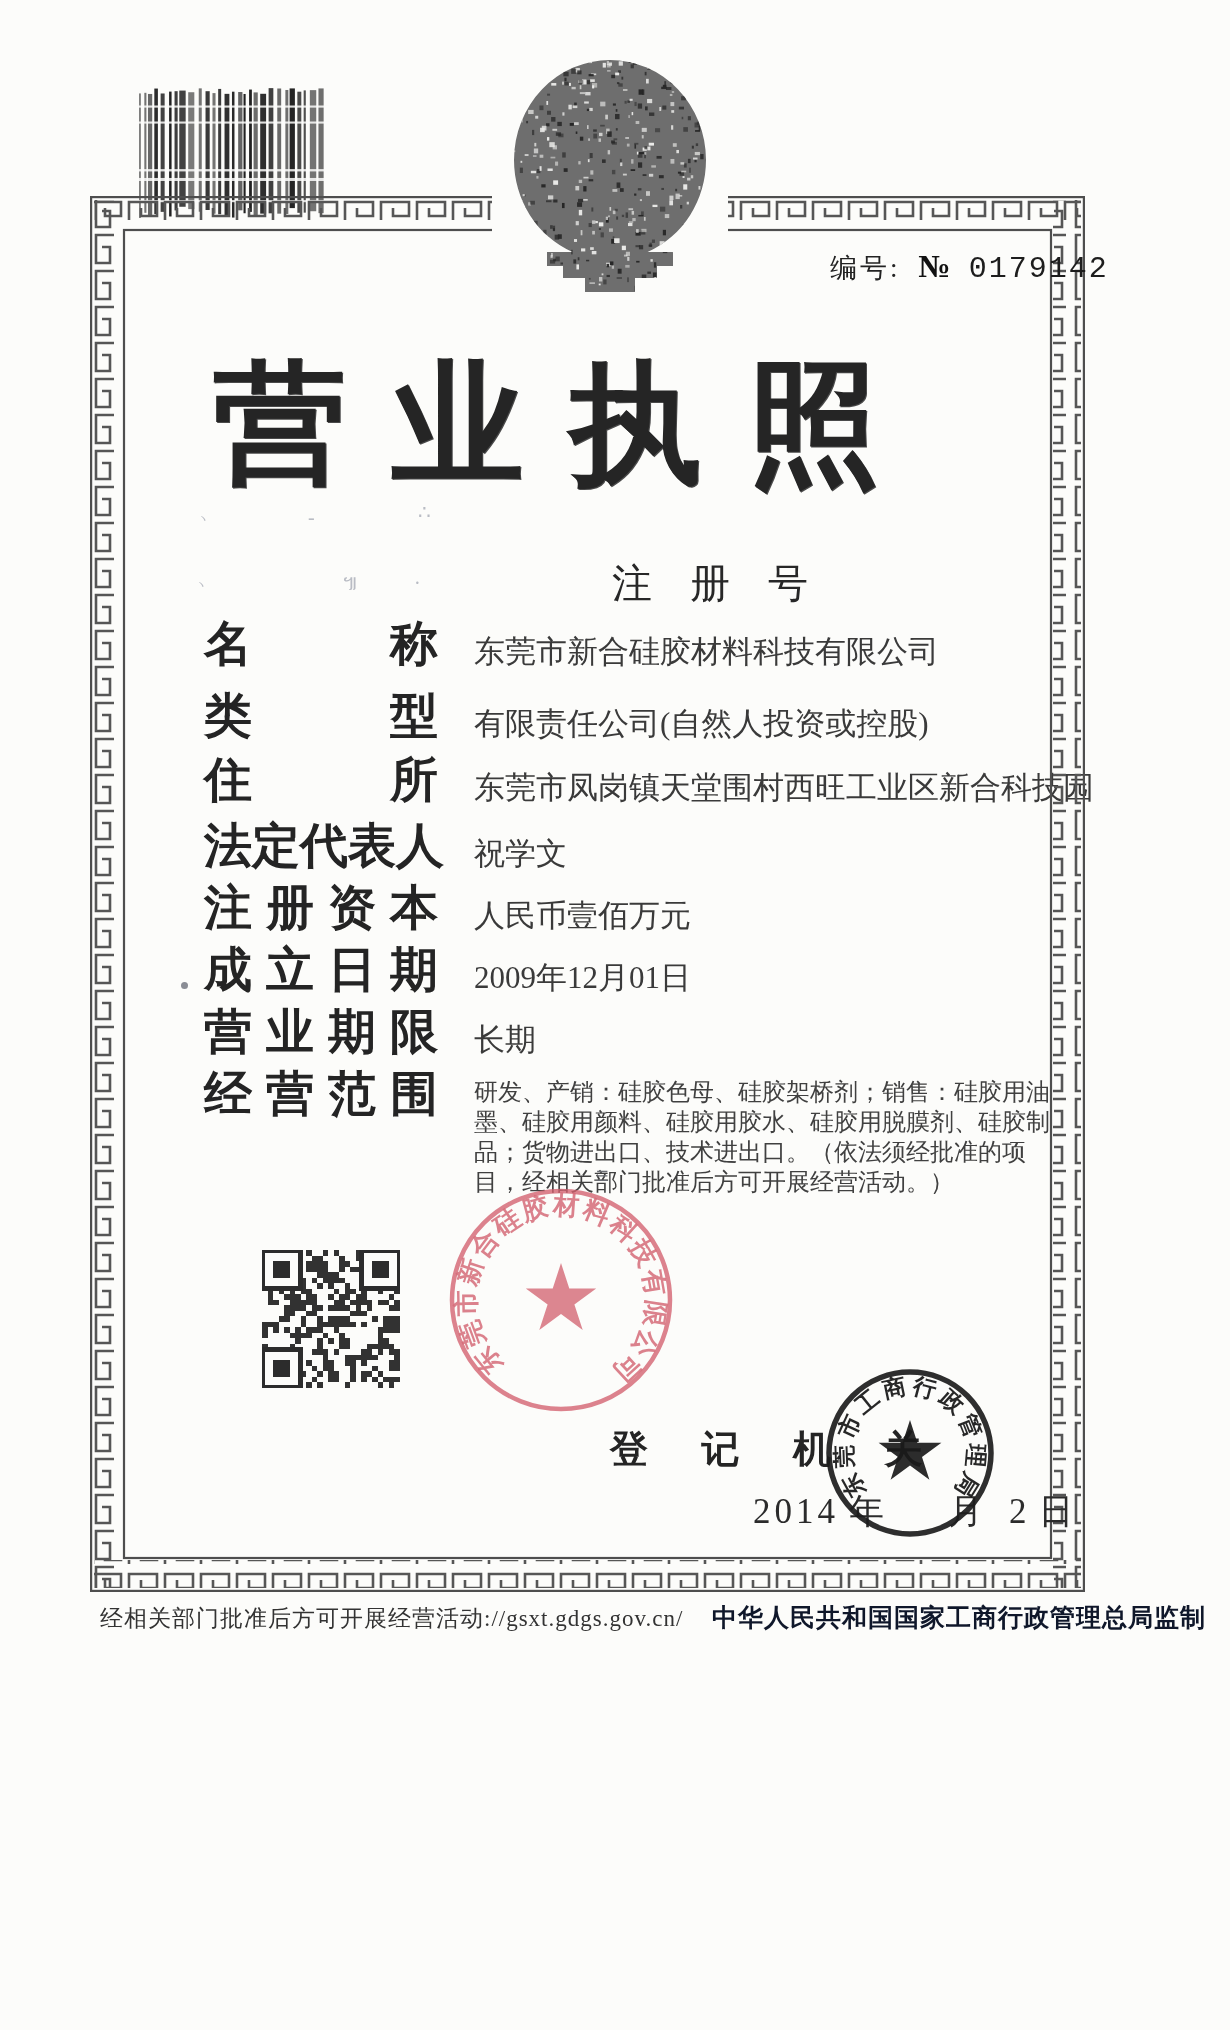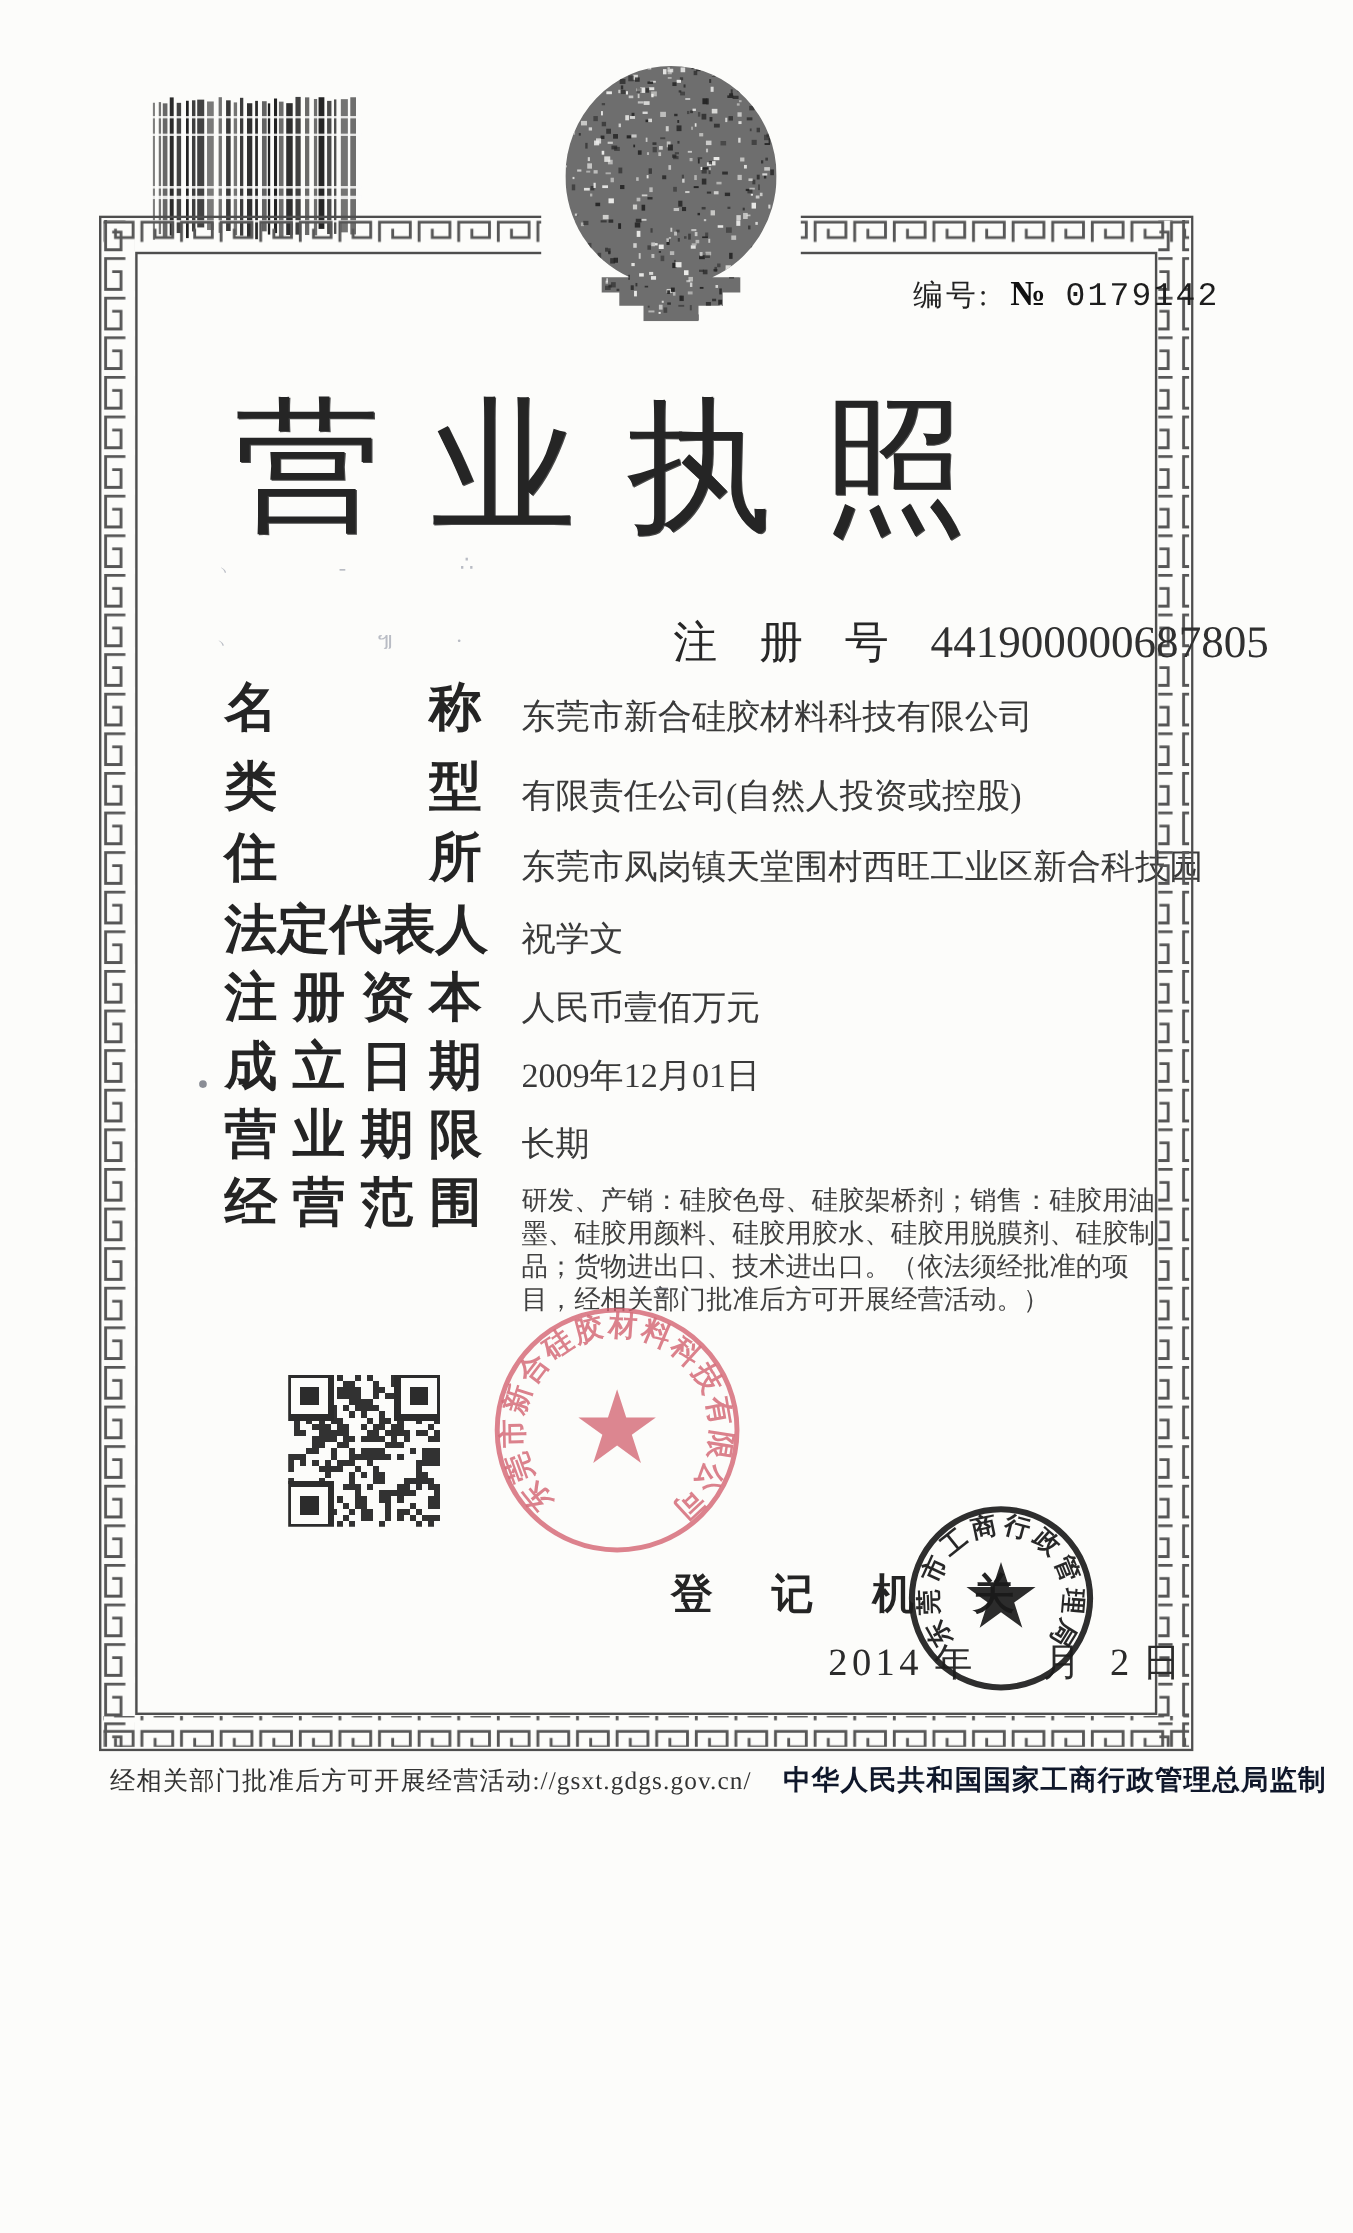--- a/index.html
+++ b/index.html
@@ -22,21 +22,21 @@
   #frame{left:90px;top:196px;width:995px;height:1396px;z-index:1;}
 
   
   #serial{left:830px;top:248px;z-index:5;display:flex;align-items:baseline;gap:18px;}
   #serial .lbl{font-size:27px;letter-spacing:3px;color:#222;}
   #serial .no{font-size:32px;font-weight:bold;color:#111;}
   #serial .num{font-size:30px;font-family:"Liberation Mono","DejaVu Sans Mono",monospace;color:#1d1d1d;letter-spacing:2px;}
 
   
   #title{left:90px;top:336px;width:936px;text-align:center;z-index:5;
-    font-size:132px;font-weight:400;color:#252525;letter-spacing:46px;padding-left:23px;box-sizing:border-box;
+    font-size:132px;font-weight:700;color:#252525;letter-spacing:46px;padding-left:23px;box-sizing:border-box;
     font-family:"Liberation Serif","DejaVu Serif",serif;
     text-shadow:1px 1px 0 #4a4a4a;}
 
   
   #regno{left:612px;top:528px;z-index:5;display:flex;align-items:baseline;margin-top:28px;}
   #regno .lbl{font-size:40px;letter-spacing:14px;color:#272727;}
   #regno .val{font-size:41px;margin-left:24px;color:#303030;}
 
   
   #fields{z-index:5;}
@@ -626,21 +626,20 @@
   <span class="no">№</span>
   <span class="num">0179142</span>
 </div>
 
 <div id="title" class="abs">
   <span>营</span><span>业</span><span>执</span><span>照</span>
 </div>
 
 <div id="regno" class="abs">
   <span class="lbl">注 册 号</span>
-  <span class="val">441900000687805</span>
 </div>
 
 <div id="fields">
     <div class="row" style="top: 618px;">
       <div class="label">
         <span>名</span>
         <span>称</span>
       </div>
       <div class="value">东莞市新合硅胶材料科技有限公司</div>
     </div>

